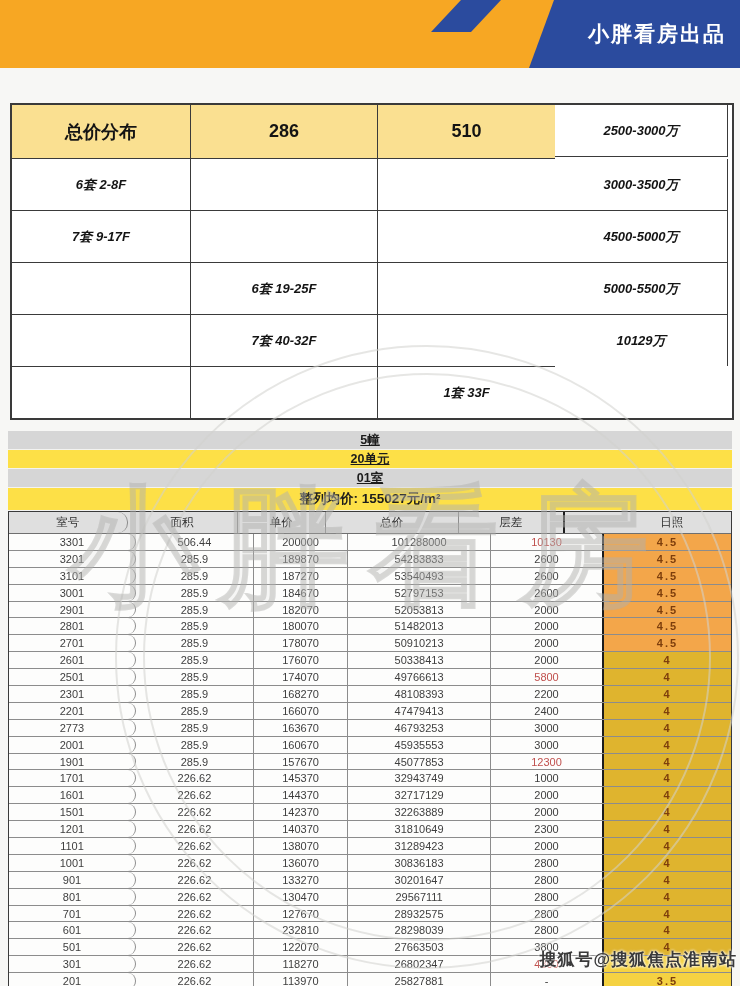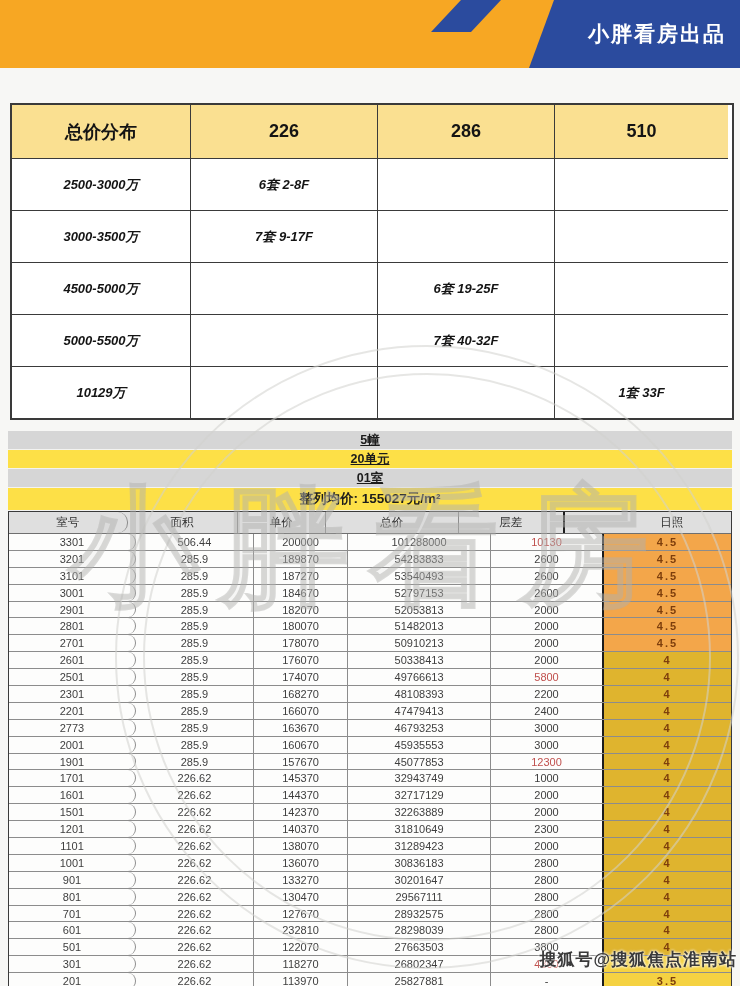--- a/index.html
+++ b/index.html
@@ -106,21 +106,20 @@
 <div class="page">
 
   <div class="banner">
     <div class="banner-stripe"></div>
     <div class="banner-blue"></div>
     <div class="banner-title-right">小胖看房出品</div>
   </div>
 
   <div class="t1" id="summary-table">
       <div class="t1-cell head">总价分布</div>
-      <div class="t1-cell head">226</div>
       <div class="t1-cell head">286</div>
       <div class="t1-cell head lastcol">510</div>
       <div class="t1-cell body">2500-3000万</div>
       <div class="t1-cell body">6套 2-8F</div>
       <div class="t1-cell body"></div>
       <div class="t1-cell body lastcol"></div>
       <div class="t1-cell body">3000-3500万</div>
       <div class="t1-cell body">7套 9-17F</div>
       <div class="t1-cell body"></div>
       <div class="t1-cell body lastcol"></div>

